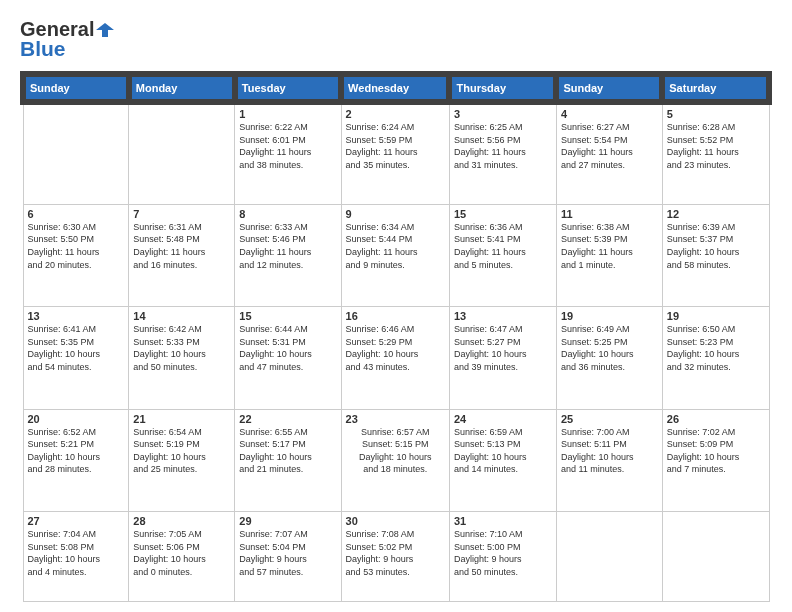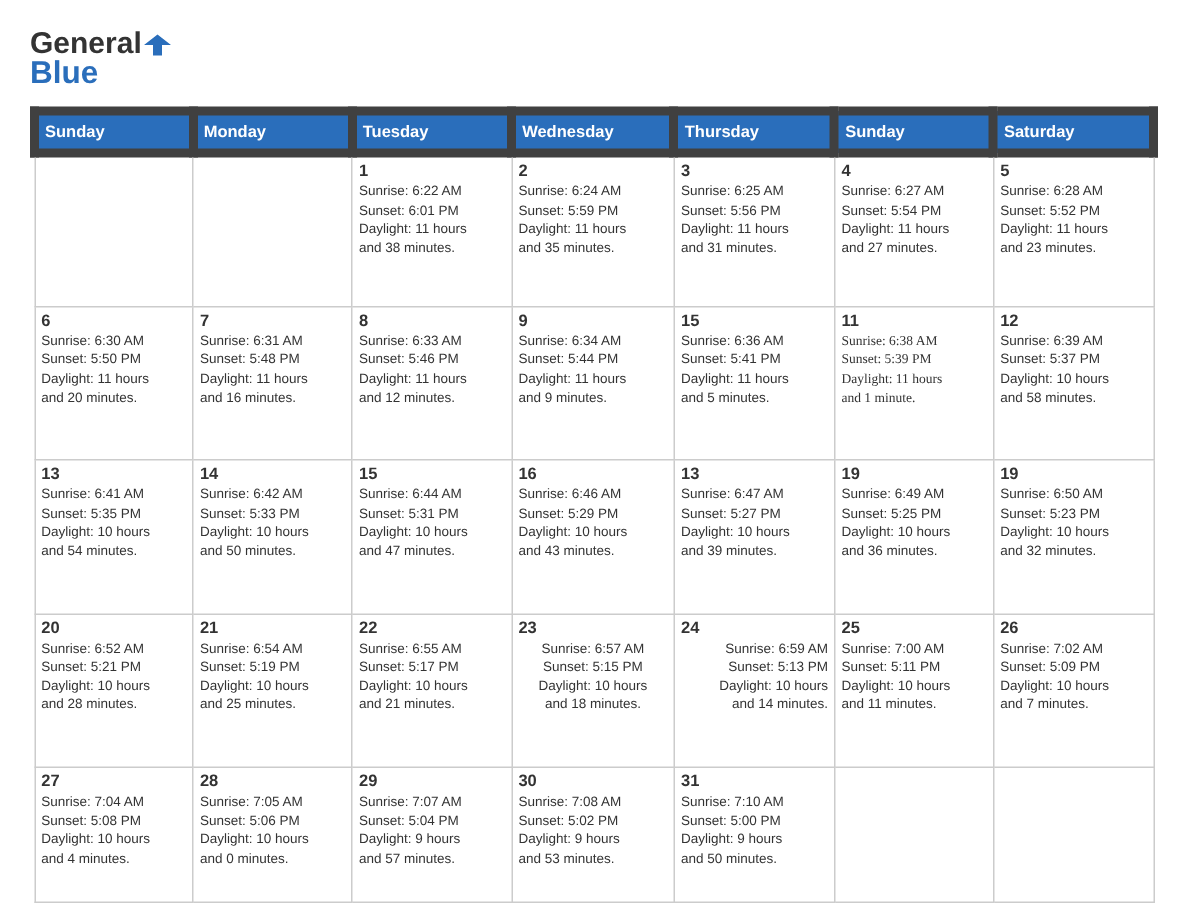--- a/index.html
+++ b/index.html
@@ -186,21 +186,21 @@
           </td>
           <td>
             <span class="day-number">15</span>
             <div class="day-info" style="white-space: pre-line;">Sunrise: 6:36 AM
 Sunset: 5:41 PM
 Daylight: 11 hours
 and 5 minutes.</div>
           </td>
           <td>
             <span class="day-number">11</span>
-            <div class="day-info" style="white-space: pre-line; font-family: Liberation Serif, serif;">Sunrise: 6:38 AM
+            <div class="day-info" style="white-space: pre-line;">Sunrise: 6:38 AM
 Sunset: 5:39 PM
 Daylight: 11 hours
 and 1 minute.</div>
           </td>
           <td>
             <span class="day-number">12</span>
             <div class="day-info" style="white-space: pre-line;">Sunrise: 6:39 AM
 Sunset: 5:37 PM
 Daylight: 10 hours
 and 58 minutes.</div>
@@ -281,21 +281,21 @@
           </td>
           <td>
             <span class="day-number">23</span>
             <div class="day-info" style="white-space: pre-line; text-align: center;">Sunrise: 6:57 AM
 Sunset: 5:15 PM
 Daylight: 10 hours
 and 18 minutes.</div>
           </td>
           <td>
             <span class="day-number">24</span>
-            <div class="day-info" style="white-space: pre-line; text-align: right;">Sunrise: 6:59 AM
+            <div class="day-info" style="white-space: pre-line;">Sunrise: 6:59 AM
 Sunset: 5:13 PM
 Daylight: 10 hours
 and 14 minutes.</div>
           </td>
           <td>
             <span class="day-number">25</span>
             <div class="day-info" style="white-space: pre-line;">Sunrise: 7:00 AM
 Sunset: 5:11 PM
 Daylight: 10 hours
 and 11 minutes.</div>

